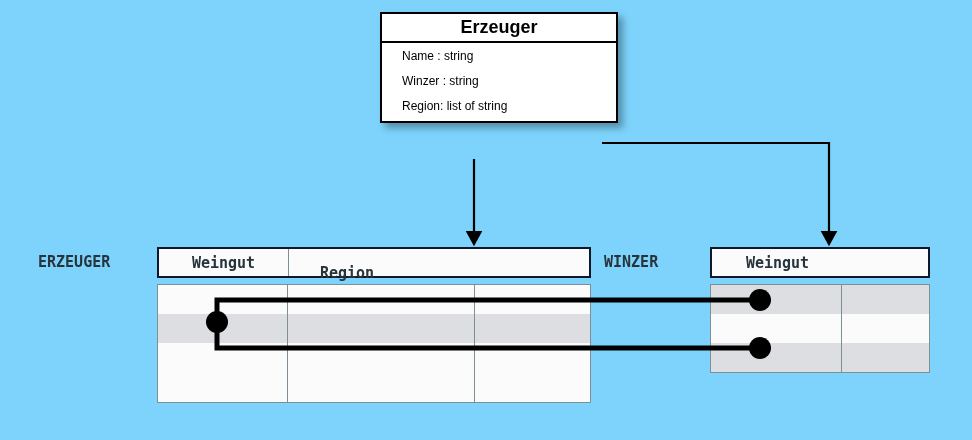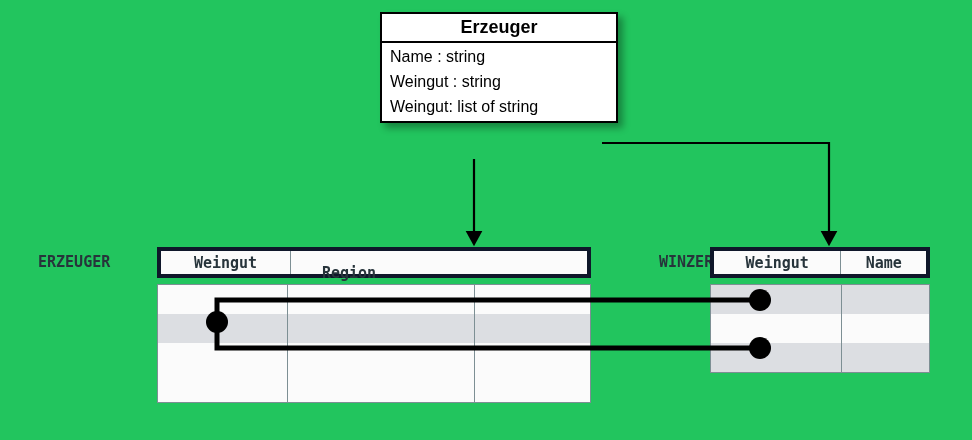--- a/index.html
+++ b/index.html
@@ -4,21 +4,21 @@
 <style>
   html, body {
     margin: 0;
     padding: 0;
     background: #fafafa;
   }
   #canvas {
     position: relative;
     width: 972px;
     height: 440px;
-    background: #22c55e;
+    background: #7dd3fc;
     overflow: hidden;
     font-family: "Liberation Sans", sans-serif;
     text-decoration: underline;
   }
 
   
   .uml-box {
     position: absolute;
     left: 380px;
     top: 12px;
@@ -36,41 +36,41 @@
     height: 27px;
     border-bottom: 2px solid #000;
     color: #000;
     background: #fff;
   }
   .uml-attrs {
     padding: 1px 0 2px 0;
     background: #fff;
   }
   .uml-attr {
-    font-size: 16px;
+    font-size: 12px;
     line-height: 25px;
-    padding-left: 8px;
+    padding-left: 20px;
     white-space: nowrap;
     color: #000;
   }
 
   
   .tbl-label {
     position: absolute;
     font-family: "DejaVu Sans Mono", monospace;
     font-weight: bold;
     font-size: 15px;
     color: #27343b;
     white-space: nowrap;
   }
   .tbl-header {
     position: absolute;
     display: flex;
     box-sizing: border-box;
-    border: 4px solid #0f172a;
+    border: 2px solid #0f172a;
     background: #fbfbfb;
     height: 31px;
   }
   .tbl-header .cell {
     box-sizing: border-box;
     display: flex;
     align-items: center;
     justify-content: center;
     font-family: "DejaVu Sans Mono", monospace;
     font-weight: bold;
@@ -113,22 +113,22 @@
 </style>
 </head>
 <body>
 
 <div id="canvas">
 
   <div class="uml-box">
     <div class="uml-title">Erzeuger</div>
     <div class="uml-attrs">
       <div class="uml-attr">Name : string</div>
-      <div class="uml-attr">Weingut : string</div>
-      <div class="uml-attr">Weingut: list of string</div>
+      <div class="uml-attr">Winzer : string</div>
+      <div class="uml-attr">Region: list of string</div>
     </div>
   </div>
 
   <div class="tbl-label" style="left:38px; top:253px;">ERZEUGER</div>
 
   <div class="tbl-header" style="left:157px; top:247px; width:434px;">
     <div class="cell" style="width:130px;">Weingut</div>
     <div class="cell" style="width:116px;margin-top:10px;">Region</div>
   </div>
 
@@ -148,25 +148,24 @@
       <div class="cell" style="width:187px;"></div>
       <div class="cell" style="width:115px;"></div>
     </div>
     <div class="row" style="height:30px;">
       <div class="cell" style="width:130px;"></div>
       <div class="cell" style="width:187px;"></div>
       <div class="cell" style="width:115px;"></div>
     </div>
   </div>
 
-  <div class="tbl-label" style="left:659px; top:253px;">WINZER</div>
+  <div class="tbl-label" style="left:604px; top:253px;">WINZER</div>
 
   <div class="tbl-header" style="left:710px; top:247px; width:220px;">
     <div class="cell" style="width:131px;">Weingut</div>
-    <div class="cell" style="width:87px;">Name</div>
   </div>
 
   <div class="tbl-body" style="left:710px; top:284px; width:220px; height:89px;">
     <div class="row shaded" style="height:29px;">
       <div class="cell" style="width:131px;"></div>
       <div class="cell" style="width:87px;"></div>
     </div>
     <div class="row" style="height:29px;">
       <div class="cell" style="width:131px;"></div>
       <div class="cell" style="width:87px;"></div>

